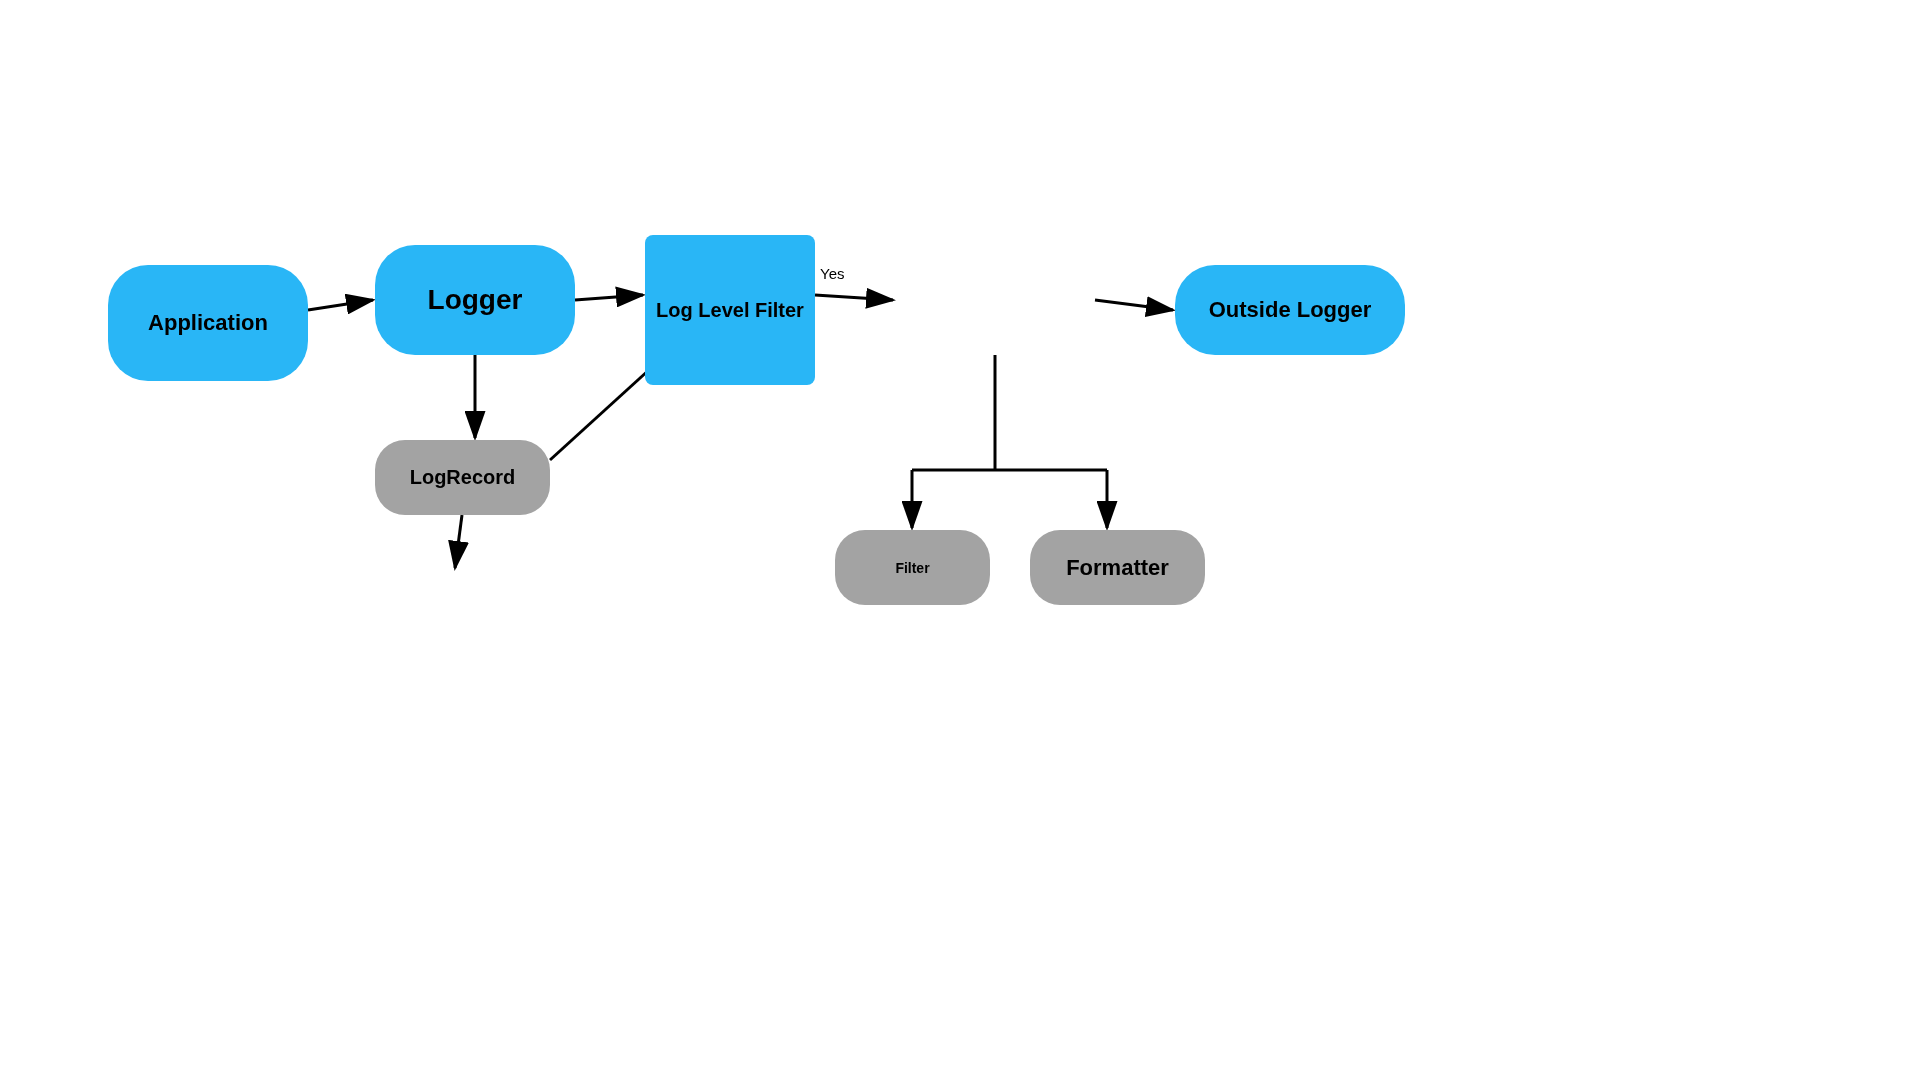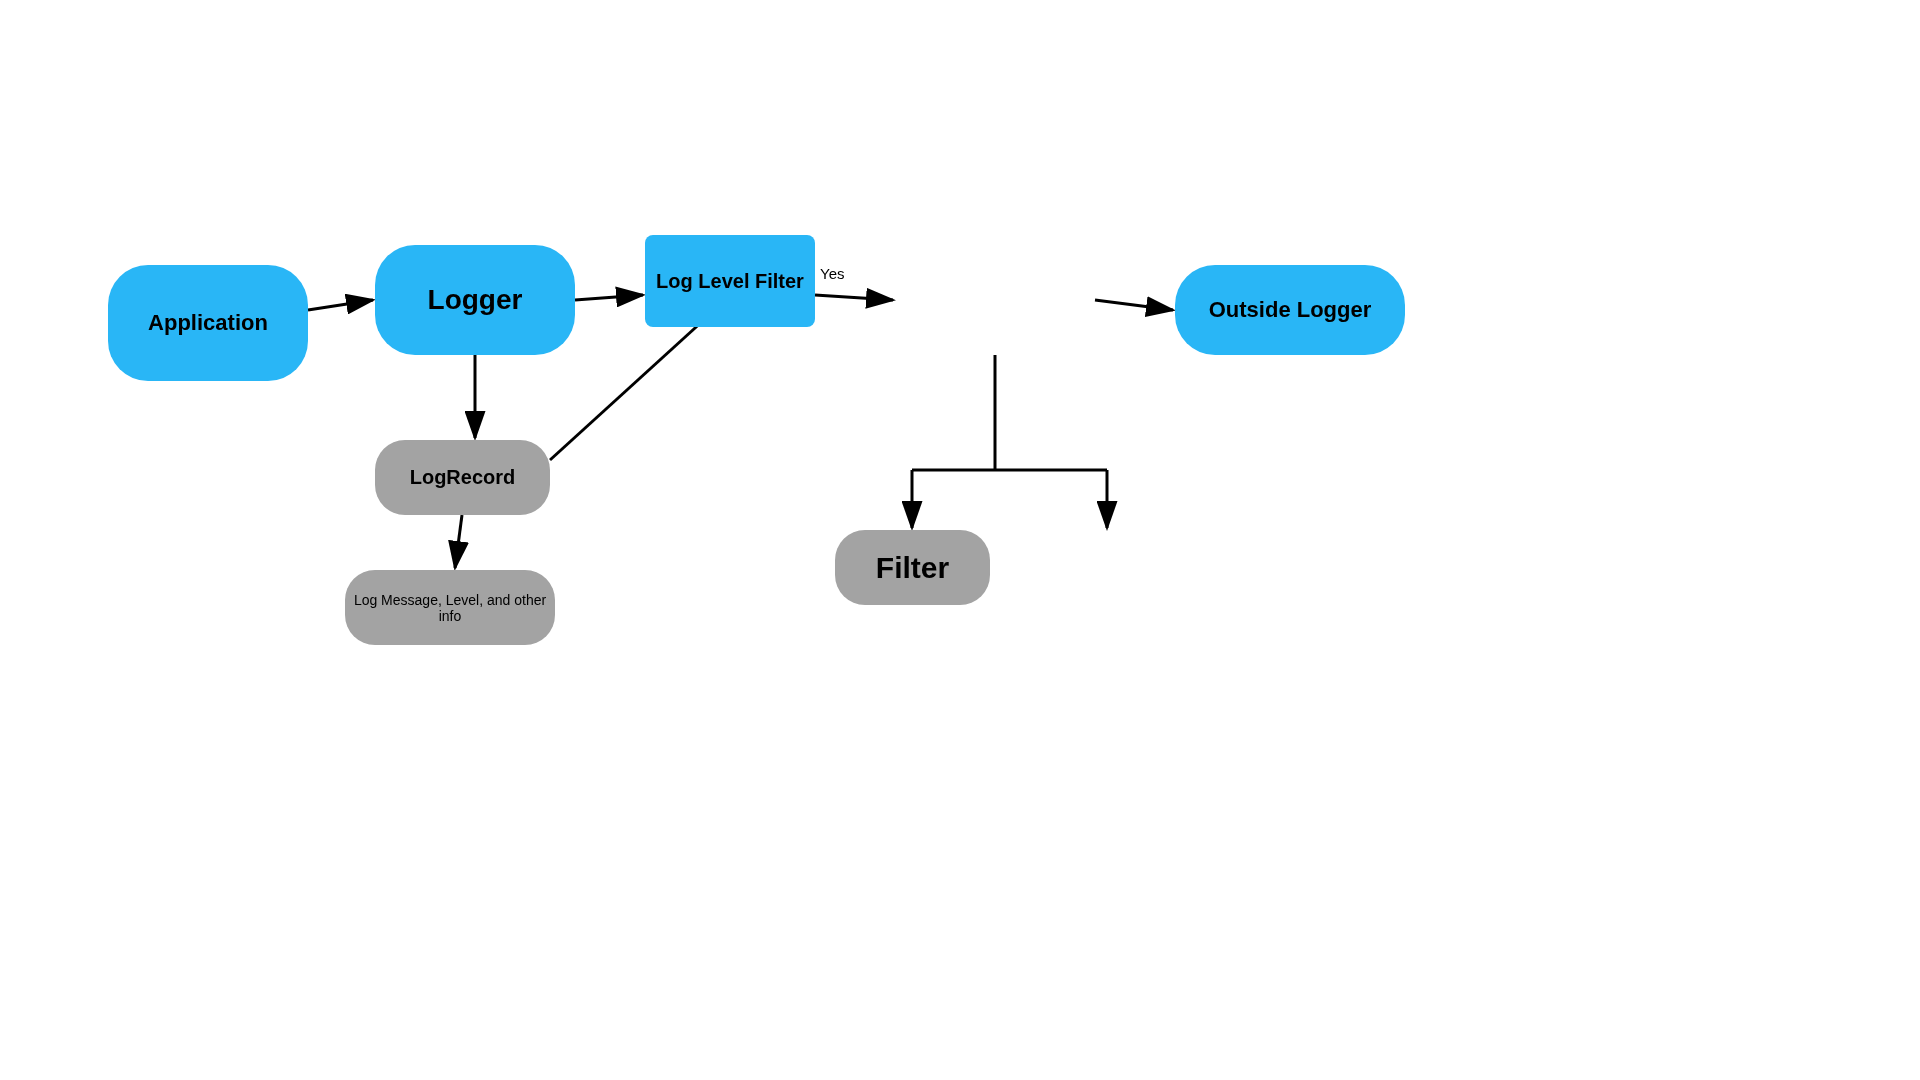--- a/index.html
+++ b/index.html
@@ -51,21 +51,21 @@
       width: 200px; height: 116px;
       font-size: 22px;
     }
     #node-logger {
       left: 375px; top: 245px;
       width: 200px; height: 110px;
       font-size: 28px;
     }
     #node-loglevelfilter {
       left: 645px; top: 235px;
-      width: 170px; height: 92px;
+      width: 170px; height: 150px;
       font-size: 20px;
       line-height: 1.3;
     }
     #node-handler {
       left: 895px; top: 245px;
       width: 200px; height: 110px;
       font-size: 28px;
     }
     #node-outsideworld {
       left: 1175px; top: 265px;
@@ -80,21 +80,21 @@
     #node-logmessage {
       left: 345px; top: 570px;
       width: 210px; height: 75px;
       font-size: 14px;
       font-weight: normal;
       text-align: center;
     }
     #node-filter {
       left: 835px; top: 530px;
       width: 155px; height: 75px;
-      font-size: 30px;
+      font-size: 14px;
     }
     #node-formatter {
       left: 1030px; top: 530px;
       width: 175px; height: 75px;
       font-size: 22px;
     }
     .yes-label {
       position: absolute;
       font-size: 15px;
       font-weight: normal;
@@ -151,26 +151,26 @@
 
 
   <div class="node node-blue" id="node-outsideworld">
     <span>Outside Logger</span>
   </div>
 
   <div class="node node-gray" id="node-logrecord">
     <span>LogRecord</span>
   </div>
 
-  <div class="node node-gray" id="node-logmessage">
-    <span>Log Message, Level, and other info</span>
-  </div>
 
   <div class="node node-gray" id="node-filter">
     <span>Filter</span>
   </div>
 
+  <div class="node node-gray" id="node-formatter">
+    <span>Formatter</span>
+  </div>
 
   <div class="yes-label" style="left: 820px; top: 265px;">
     <span>Yes</span>
   </div>
 
 </div>
 
 </body></html>

